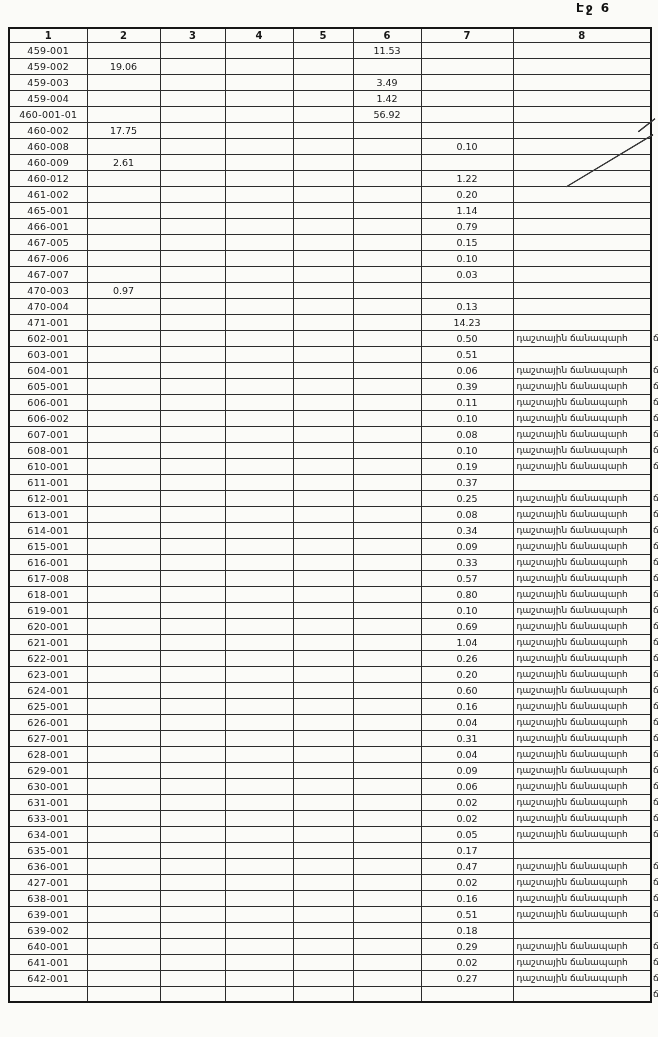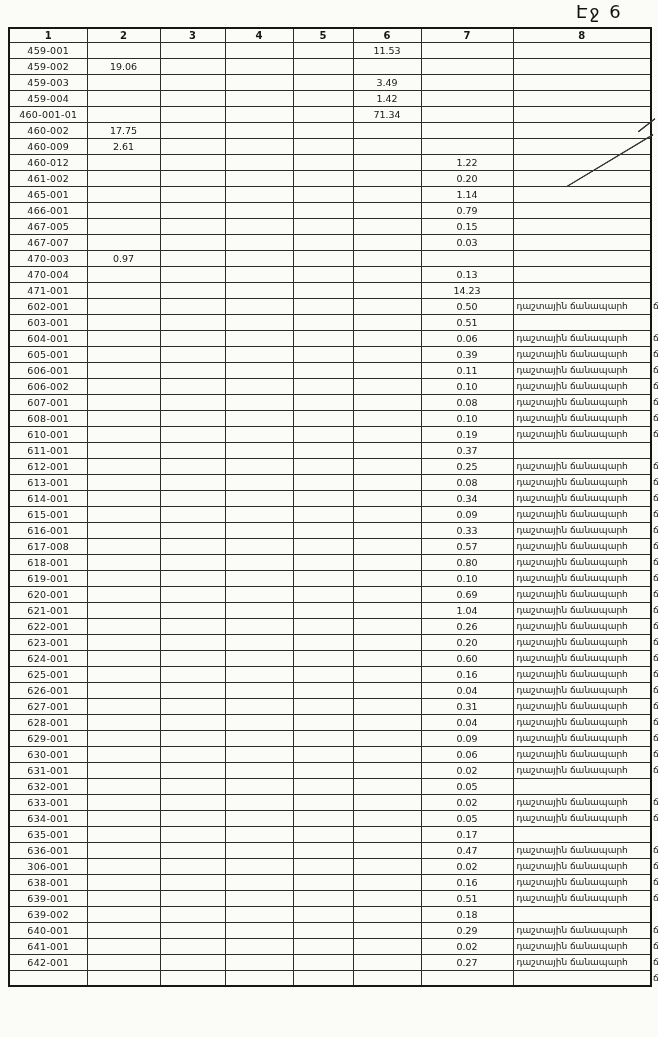--- a/index.html
+++ b/index.html
@@ -13,23 +13,23 @@
     position: relative;
     background: #fbfbf8;
     font-family: "DejaVu Sans", sans-serif;
     color: #161616;
     overflow: hidden;
   }
   .page-label {
     position: absolute;
     top: 1px;
     left: 576px;
-    font-size: 18px;
+    font-size: 12px;
     letter-spacing: 2px;
-    font-weight: normal;
+    font-weight: bold;
     color: #111;
   }
   table.survey {
     position: absolute;
     left: 8px;
     top: 27px;
     width: 642px;
     border-collapse: collapse;
     table-layout: fixed;
     border: 2px solid #161616;
@@ -155,35 +155,45 @@
         <td class="col-c6"><span>1.42</span></td>
         <td class="col-c7"><span></span></td>
         <td class="col-c8"><span></span></td>
       </tr>
       <tr>
         <td class="col-c1"><span>460-001-01</span></td>
         <td class="col-c2"><span></span></td>
         <td class="col-c3"><span></span></td>
         <td class="col-c4"><span></span></td>
         <td class="col-c5"><span></span></td>
-        <td class="col-c6"><span>71.34</span></td>
+        <td class="col-c6"><span>56.92</span></td>
         <td class="col-c7"><span></span></td>
         <td class="col-c8"><span></span></td>
       </tr>
       <tr>
         <td class="col-c1"><span>460-002</span></td>
         <td class="col-c2"><span>17.75</span></td>
         <td class="col-c3"><span></span></td>
         <td class="col-c4"><span></span></td>
         <td class="col-c5"><span></span></td>
         <td class="col-c6"><span></span></td>
         <td class="col-c7"><span></span></td>
         <td class="col-c8"><span></span></td>
       </tr>
       <tr>
+        <td class="col-c1"><span>460-008</span></td>
+        <td class="col-c2"><span></span></td>
+        <td class="col-c3"><span></span></td>
+        <td class="col-c4"><span></span></td>
+        <td class="col-c5"><span></span></td>
+        <td class="col-c6"><span></span></td>
+        <td class="col-c7"><span>0.10</span></td>
+        <td class="col-c8"><span></span></td>
+      </tr>
+      <tr>
         <td class="col-c1"><span>460-009</span></td>
         <td class="col-c2"><span>2.61</span></td>
         <td class="col-c3"><span></span></td>
         <td class="col-c4"><span></span></td>
         <td class="col-c5"><span></span></td>
         <td class="col-c6"><span></span></td>
         <td class="col-c7"><span></span></td>
         <td class="col-c8"><span></span></td>
       </tr>
       <tr>
@@ -230,20 +240,30 @@
         <td class="col-c1"><span>467-005</span></td>
         <td class="col-c2"><span></span></td>
         <td class="col-c3"><span></span></td>
         <td class="col-c4"><span></span></td>
         <td class="col-c5"><span></span></td>
         <td class="col-c6"><span></span></td>
         <td class="col-c7"><span>0.15</span></td>
         <td class="col-c8"><span></span></td>
       </tr>
       <tr>
+        <td class="col-c1"><span>467-006</span></td>
+        <td class="col-c2"><span></span></td>
+        <td class="col-c3"><span></span></td>
+        <td class="col-c4"><span></span></td>
+        <td class="col-c5"><span></span></td>
+        <td class="col-c6"><span></span></td>
+        <td class="col-c7"><span>0.10</span></td>
+        <td class="col-c8"><span></span></td>
+      </tr>
+      <tr>
         <td class="col-c1"><span>467-007</span></td>
         <td class="col-c2"><span></span></td>
         <td class="col-c3"><span></span></td>
         <td class="col-c4"><span></span></td>
         <td class="col-c5"><span></span></td>
         <td class="col-c6"><span></span></td>
         <td class="col-c7"><span>0.03</span></td>
         <td class="col-c8"><span></span></td>
       </tr>
       <tr>
@@ -570,47 +590,37 @@
         <td class="col-c1"><span>631-001</span></td>
         <td class="col-c2"><span></span></td>
         <td class="col-c3"><span></span></td>
         <td class="col-c4"><span></span></td>
         <td class="col-c5"><span></span></td>
         <td class="col-c6"><span></span></td>
         <td class="col-c7"><span>0.02</span></td>
         <td class="col-c8"><span>դաշտային ճանապարհ</span><span class="frag">ճ0</span></td>
       </tr>
       <tr>
-        <td class="col-c1"><span>632-001</span></td>
+        <td class="col-c1"><span>633-001</span></td>
+        <td class="col-c2"><span></span></td>
+        <td class="col-c3"><span></span></td>
+        <td class="col-c4"><span></span></td>
+        <td class="col-c5"><span></span></td>
+        <td class="col-c6"><span></span></td>
+        <td class="col-c7"><span>0.02</span></td>
+        <td class="col-c8"><span>դաշտային ճանապարհ</span><span class="frag">ճ0</span></td>
+      </tr>
+      <tr>
+        <td class="col-c1"><span>634-001</span></td>
         <td class="col-c2"><span></span></td>
         <td class="col-c3"><span></span></td>
         <td class="col-c4"><span></span></td>
         <td class="col-c5"><span></span></td>
         <td class="col-c6"><span></span></td>
         <td class="col-c7"><span>0.05</span></td>
-        <td class="col-c8"><span></span></td>
-      </tr>
-      <tr>
-        <td class="col-c1"><span>633-001</span></td>
-        <td class="col-c2"><span></span></td>
-        <td class="col-c3"><span></span></td>
-        <td class="col-c4"><span></span></td>
-        <td class="col-c5"><span></span></td>
-        <td class="col-c6"><span></span></td>
-        <td class="col-c7"><span>0.02</span></td>
-        <td class="col-c8"><span>դաշտային ճանապարհ</span><span class="frag">ճ0</span></td>
-      </tr>
-      <tr>
-        <td class="col-c1"><span>634-001</span></td>
-        <td class="col-c2"><span></span></td>
-        <td class="col-c3"><span></span></td>
-        <td class="col-c4"><span></span></td>
-        <td class="col-c5"><span></span></td>
-        <td class="col-c6"><span></span></td>
-        <td class="col-c7"><span>0.05</span></td>
         <td class="col-c8"><span>դաշտային ճանապարհ</span><span class="frag">ճ0</span></td>
       </tr>
       <tr>
         <td class="col-c1"><span>635-001</span></td>
         <td class="col-c2"><span></span></td>
         <td class="col-c3"><span></span></td>
         <td class="col-c4"><span></span></td>
         <td class="col-c5"><span></span></td>
         <td class="col-c6"><span></span></td>
         <td class="col-c7"><span>0.17</span></td>
@@ -620,21 +630,21 @@
         <td class="col-c1"><span>636-001</span></td>
         <td class="col-c2"><span></span></td>
         <td class="col-c3"><span></span></td>
         <td class="col-c4"><span></span></td>
         <td class="col-c5"><span></span></td>
         <td class="col-c6"><span></span></td>
         <td class="col-c7"><span>0.47</span></td>
         <td class="col-c8"><span>դաշտային ճանապարհ</span><span class="frag">ճ0</span></td>
       </tr>
       <tr>
-        <td class="col-c1"><span>306-001</span></td>
+        <td class="col-c1"><span>427-001</span></td>
         <td class="col-c2"><span></span></td>
         <td class="col-c3"><span></span></td>
         <td class="col-c4"><span></span></td>
         <td class="col-c5"><span></span></td>
         <td class="col-c6"><span></span></td>
         <td class="col-c7"><span>0.02</span></td>
         <td class="col-c8"><span>դաշտային ճանապարհ</span><span class="frag">ճ0</span></td>
       </tr>
       <tr>
         <td class="col-c1"><span>638-001</span></td>

